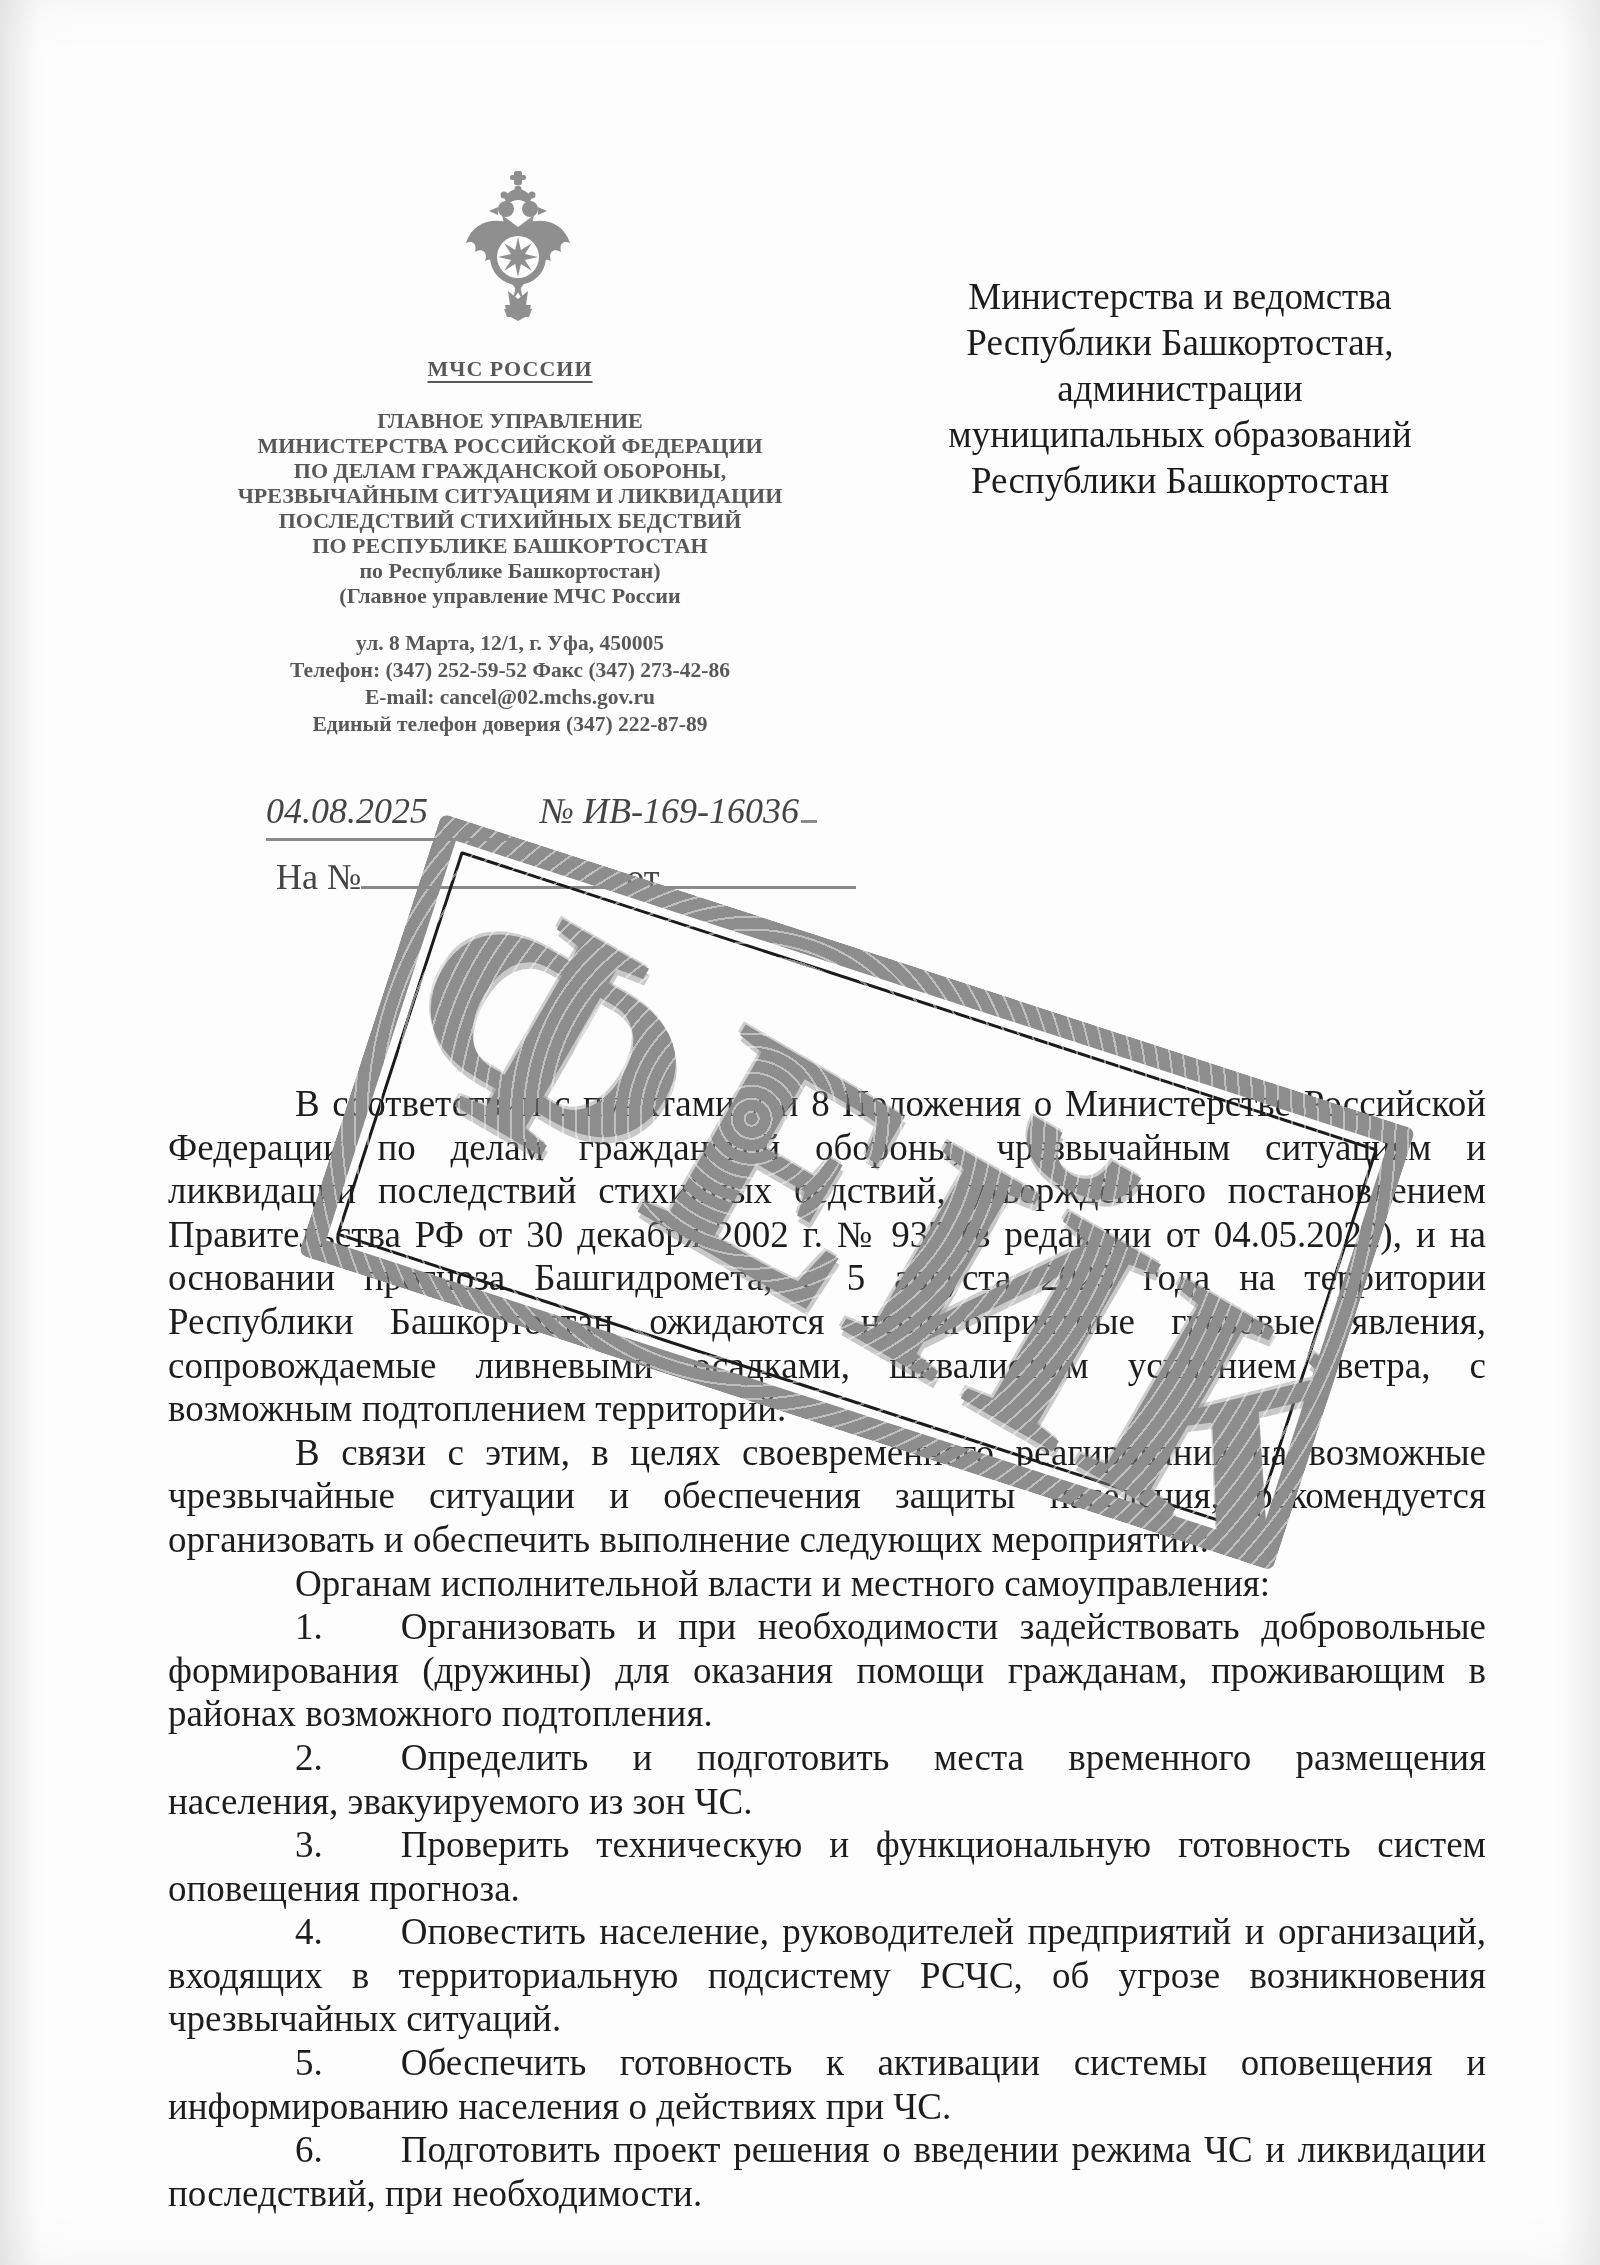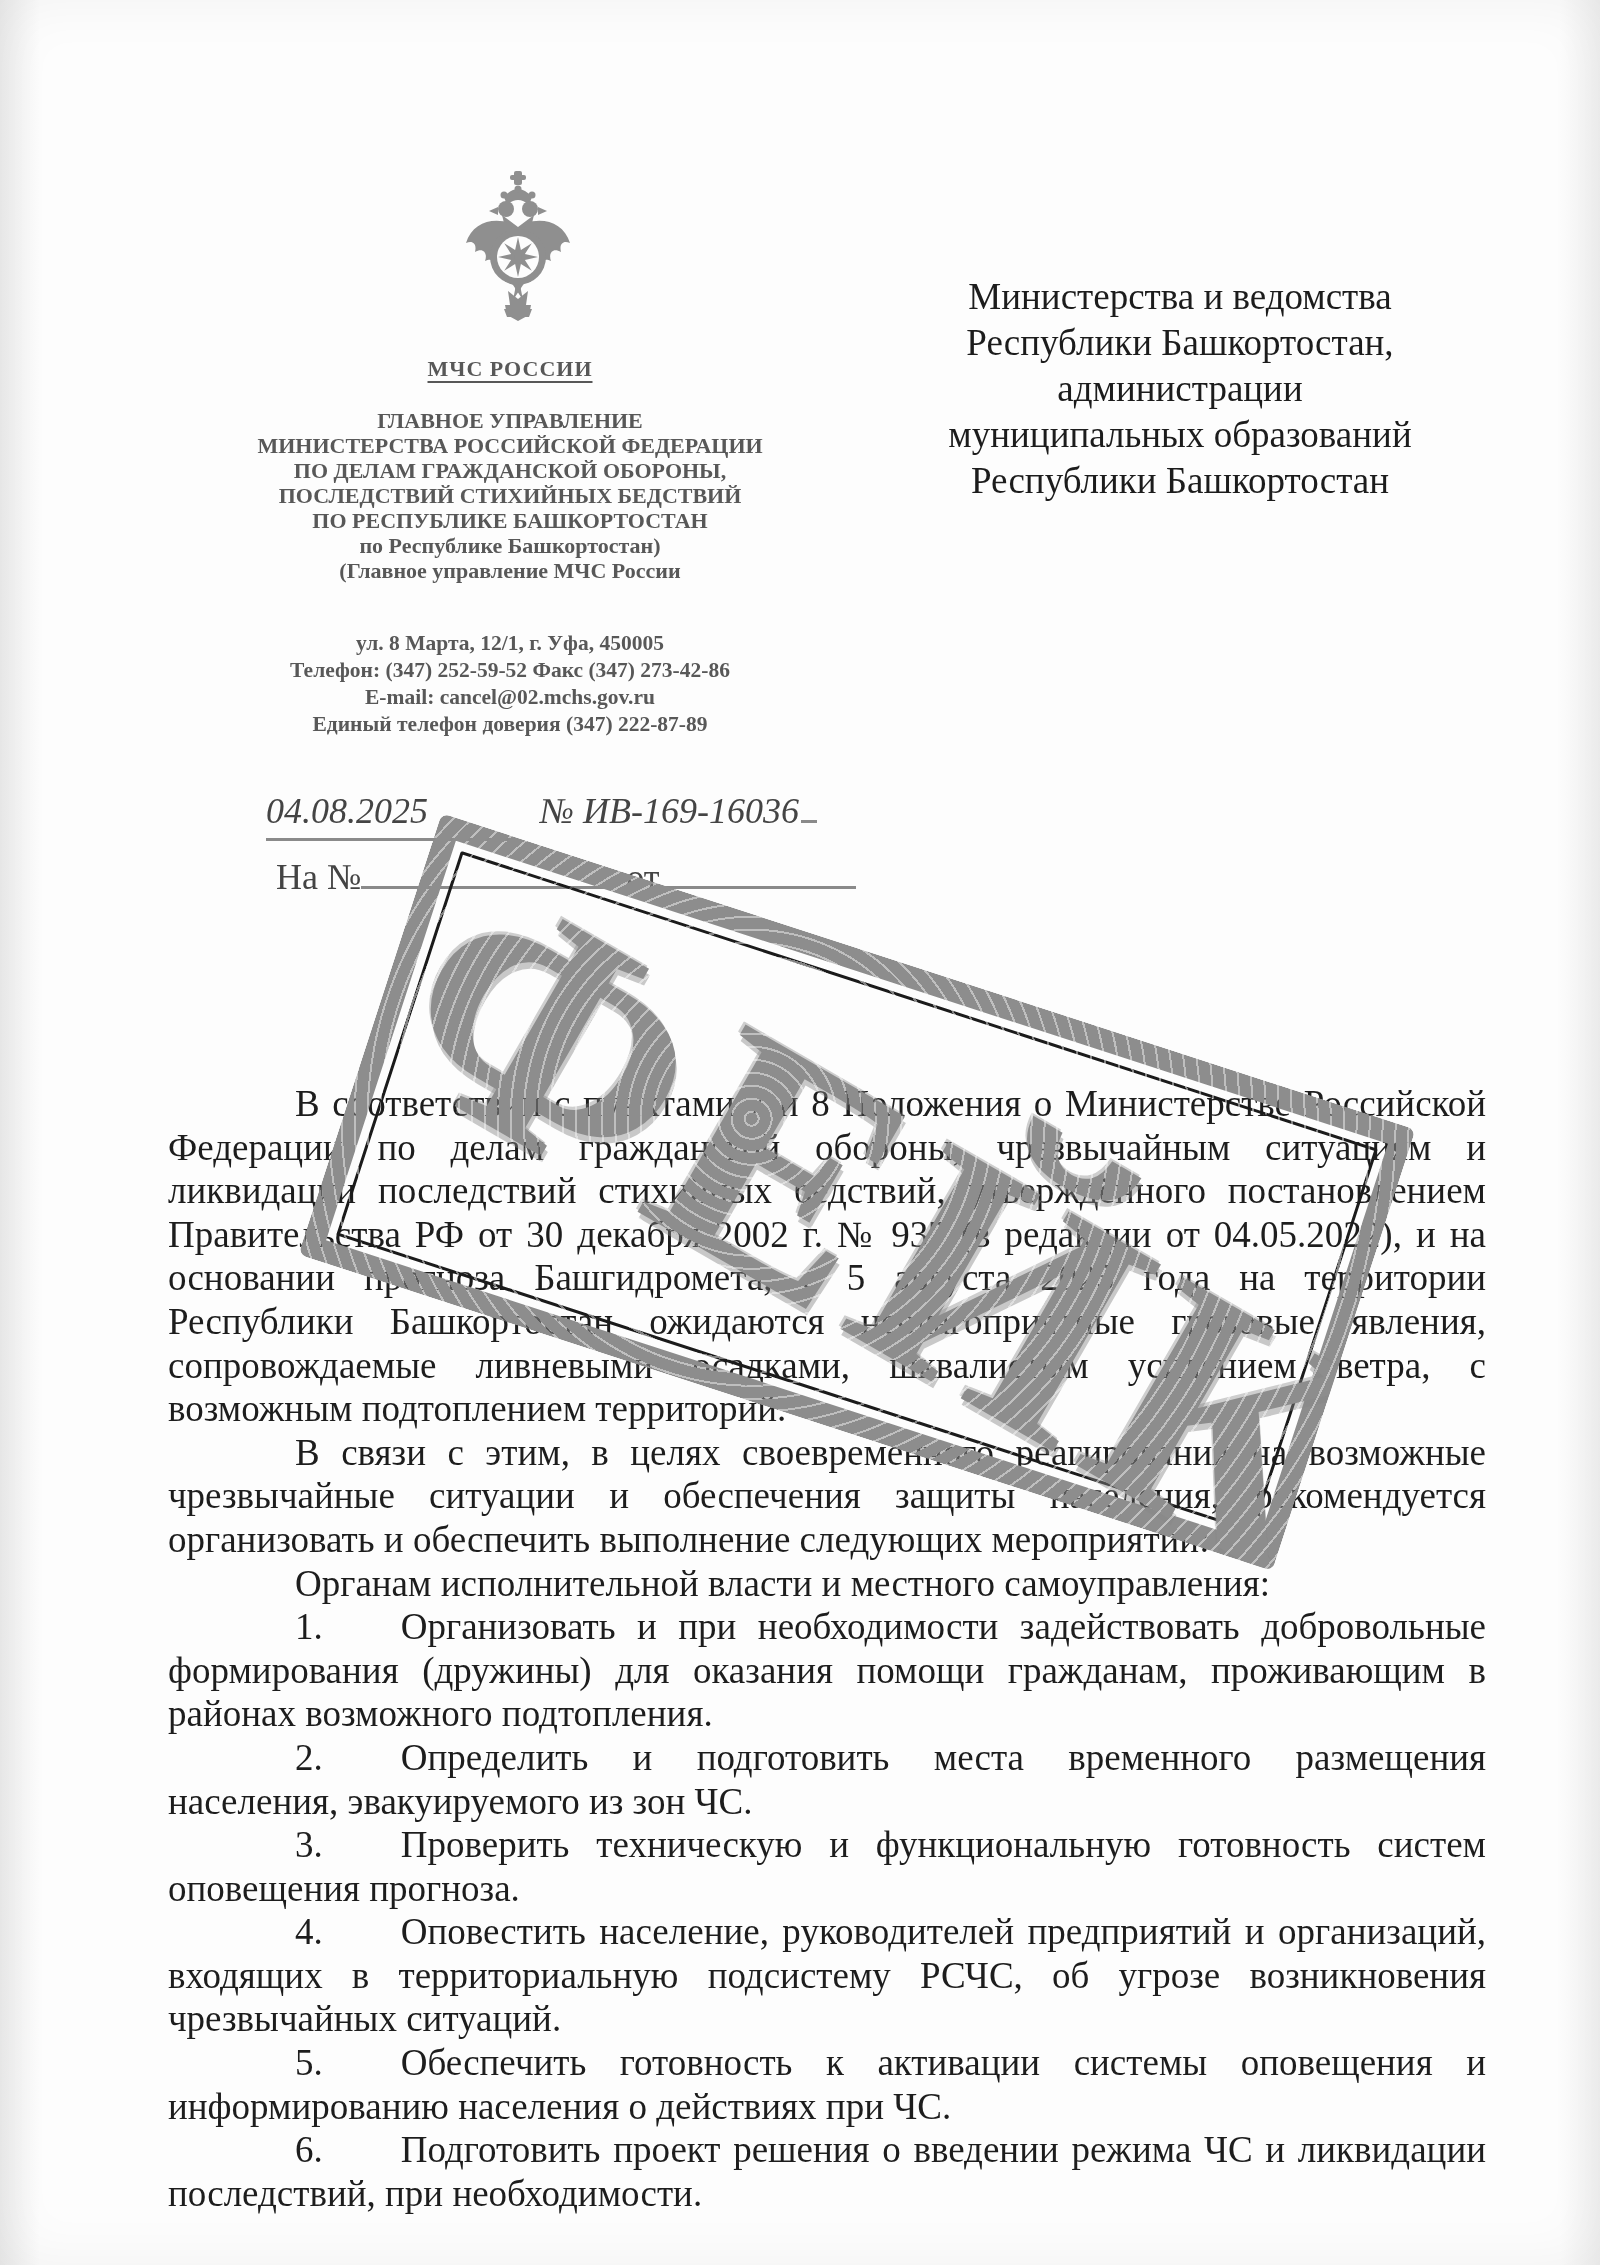--- a/index.html
+++ b/index.html
@@ -108,20 +108,21 @@
       <circle cx="60" cy="88" r="4" fill="#8f8f8f"></circle>
     </svg>
   </div>
 
   <div class="org-short">МЧС РОССИИ</div>
 
   <div class="letterhead">
     <div>ГЛАВНОЕ УПРАВЛЕНИЕ</div>
     <div>МИНИСТЕРСТВА РОССИЙСКОЙ ФЕДЕРАЦИИ</div>
     <div>ПО ДЕЛАМ ГРАЖДАНСКОЙ ОБОРОНЫ,</div>
+    <div>ЧРЕЗВЫЧАЙНЫМ СИТУАЦИЯМ И ЛИКВИДАЦИИ</div>
     <div>ПОСЛЕДСТВИЙ СТИХИЙНЫХ БЕДСТВИЙ</div>
     <div>ПО РЕСПУБЛИКЕ БАШКОРТОСТАН</div>
     <div>по Республике Башкортостан)</div>
     <div>(Главное управление МЧС России</div>
   </div>
 
   <div class="address">
     <div>ул. 8 Марта, 12/1, г. Уфа, 450005</div>
     <div>Телефон: (347) 252-59-52 Факс (347) 273-42-86</div>
     <div>E-mail: cancel@02.mchs.gov.ru</div>

